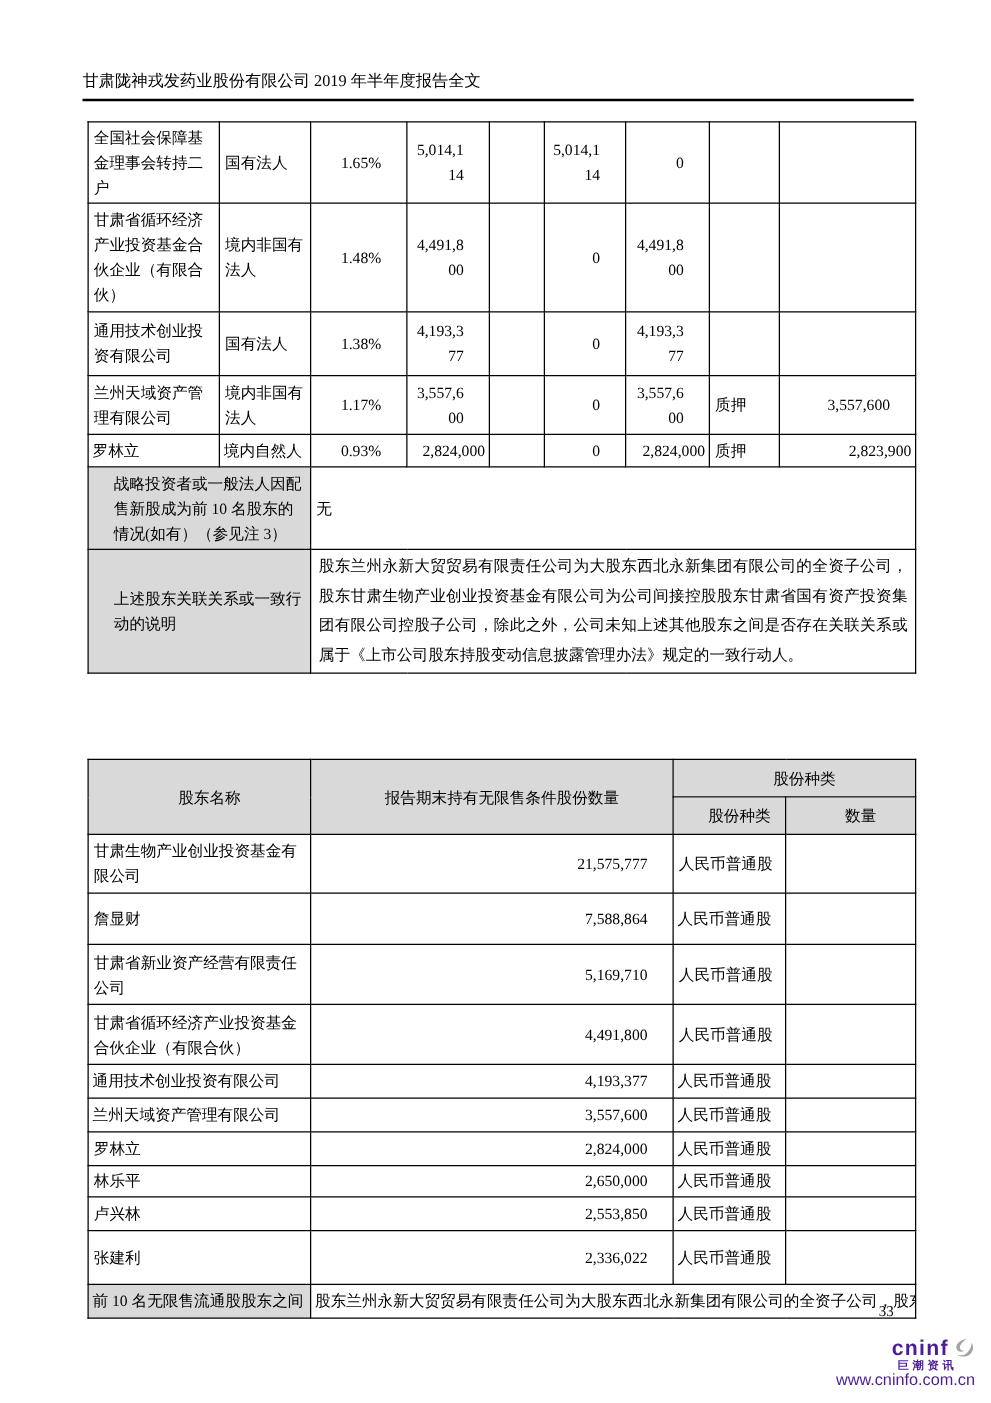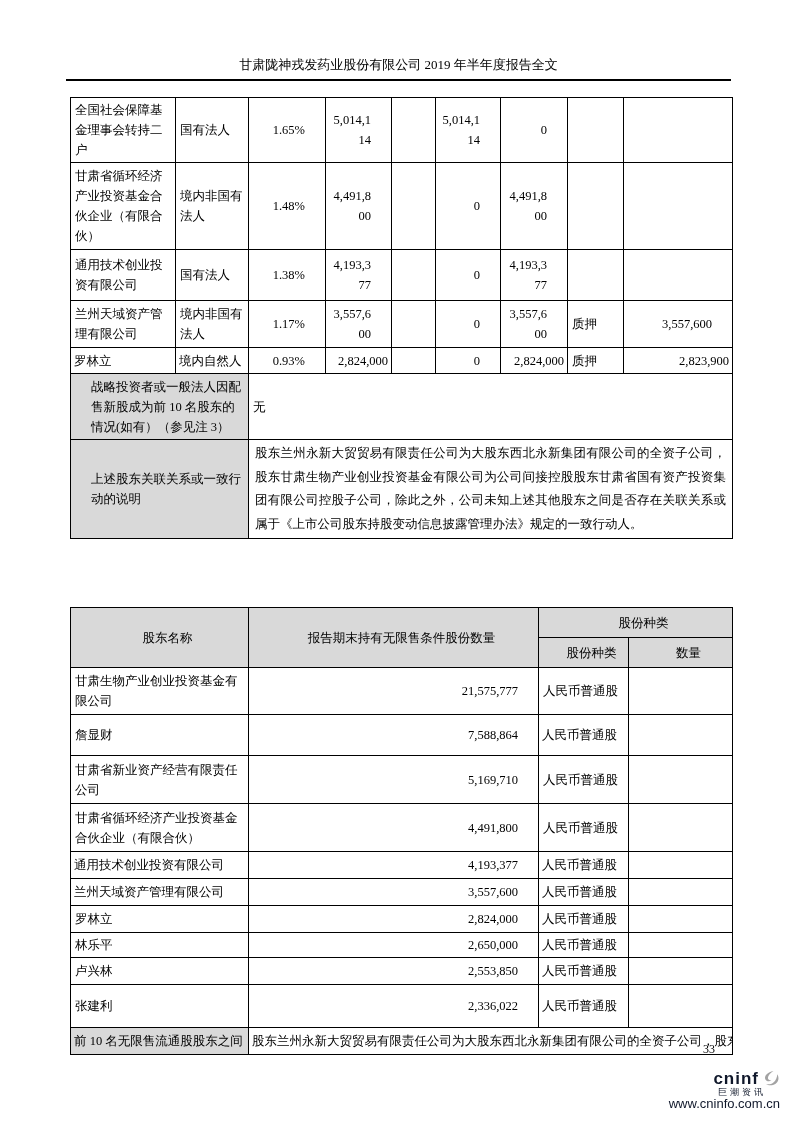--- a/index.html
+++ b/index.html
@@ -6,21 +6,21 @@
   html,body { background:#ffffff; }
   body {
     width:793px; height:1122px; position:relative;
     font-family:"Liberation Serif","DejaVu Serif",serif;
     color:#000;
   }
   .page { position:absolute; inset:0; background:#fff; overflow:hidden; }
 
   .page-header {
     position:absolute; left:66px; top:56px; width:665px;
-    text-align:center; font-size:13px; line-height:18px;
+    text-align:left; font-size:13px; line-height:18px;
     padding-bottom:5px; border-bottom:2px solid #000;
   }
 
   table.doc {
     position:absolute; left:70px; width:662px;
     border-collapse:collapse; table-layout:fixed;
   }
   .t1 { top:97px; }
   .t2 { top:607px; }
   td {
@@ -34,26 +34,26 @@
   .gray { background:#d9d9d9;padding-left:20px; }
   .justify { text-align:justify; line-height:23.5px; padding:2px 6px; }
   .nowrap { white-space:nowrap; padding:2px 3px; }
 
   .page-number {
     position:absolute; top:1042px; right:78px;
     font-size:12px; color:#000;
   }
   .cninfo {
     position:absolute; top:1070px; right:13px;
-    color:#0f172a; text-align:right;
+    color:#4c1d95; text-align:right;
     font-family:"Liberation Sans","DejaVu Sans",sans-serif;
   }
   .cninfo .brand-row { display:flex; align-items:center; justify-content:flex-end; gap:2px; }
   .cninfo .brand { font-size:17px; font-weight:bold; letter-spacing:1px; line-height:17px; }
-  .cninfo .cn { font-size:9px; letter-spacing:3px; line-height:11px; margin-right:14px; }
+  .cninfo .cn { font-size:9px; letter-spacing:3px; line-height:11px; margin-right:14px;font-weight:bold; }
   .cninfo .url { font-size:13px; line-height:12px; }
 </style>
 </head>
 <body>
 
 <div class="page">
 
   <div class="page-header">
     <span>甘肃陇神戎发药业股份有限公司 2019 年半年度报告全文</span>
   </div>

